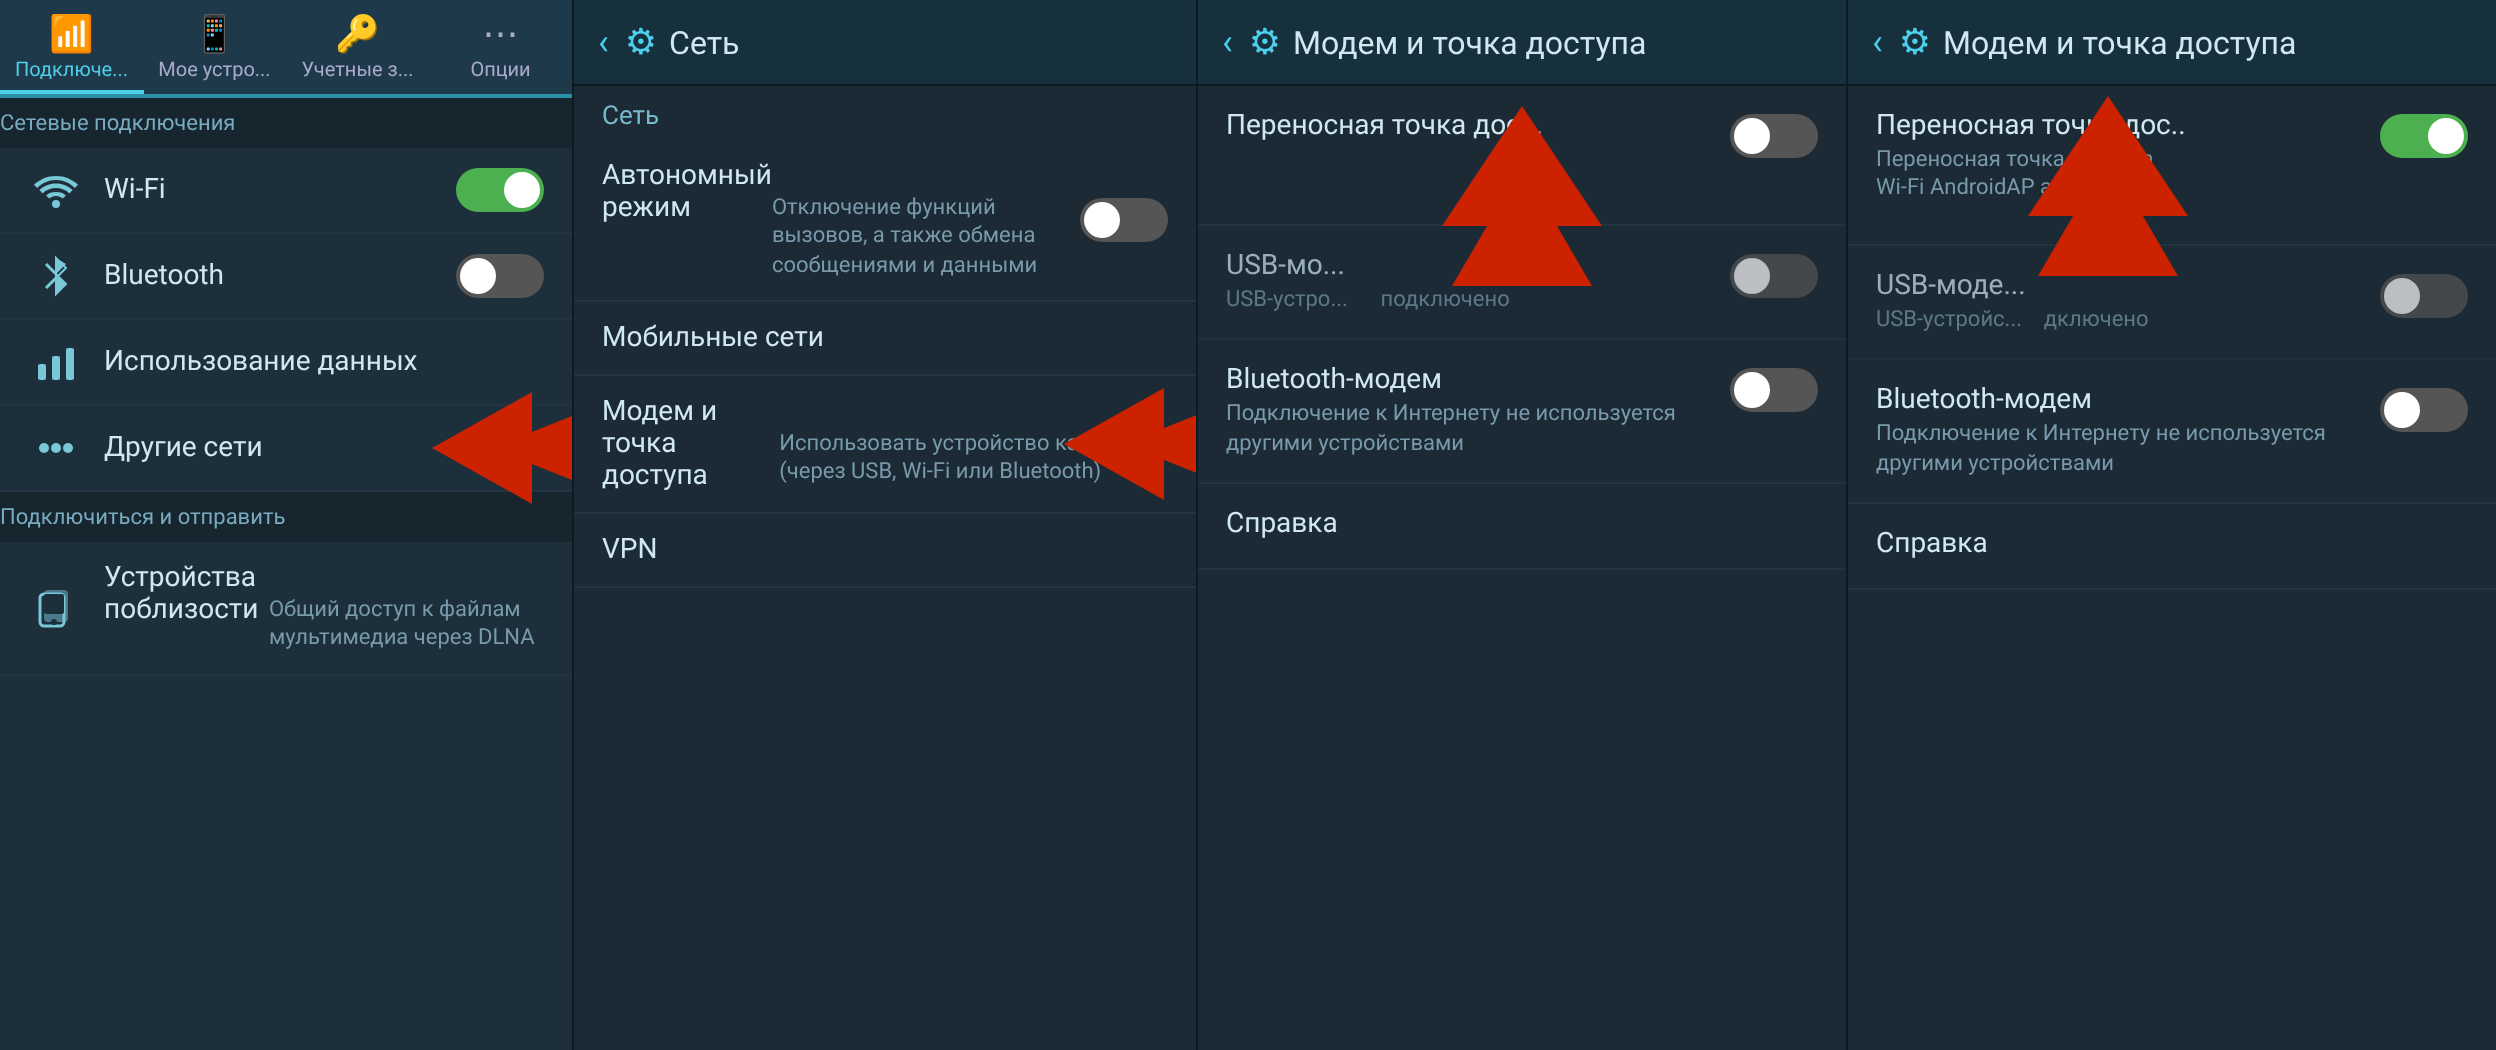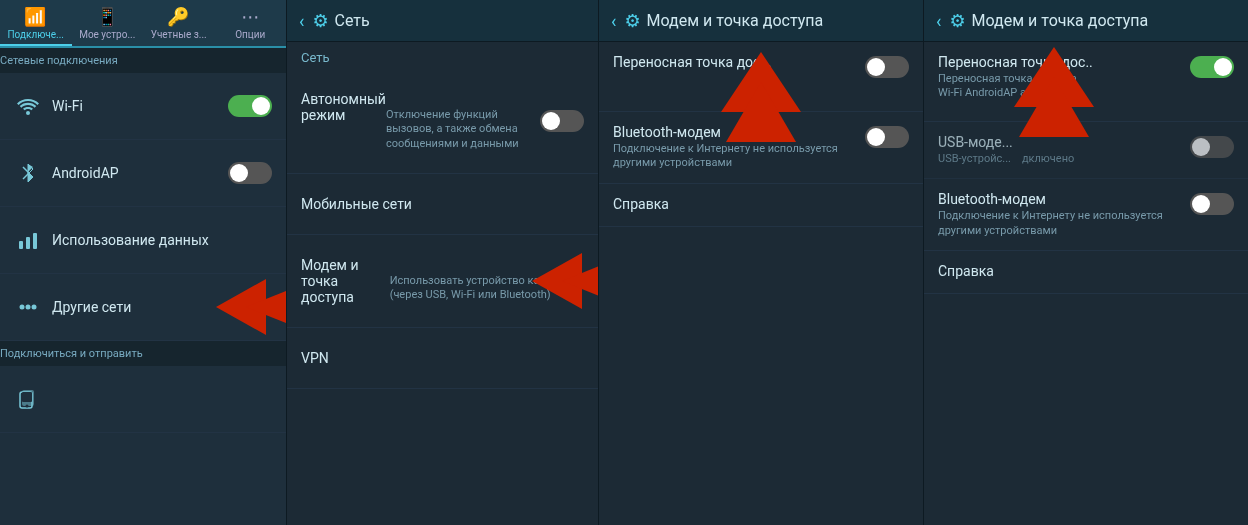--- a/index.html
+++ b/index.html
@@ -66,21 +66,21 @@
     .section-header {
       background: #16252e;
       padding: 6px 0;
       font-size: 11px;
       color: #78aac0;
     }
 
     .menu-item {
       display: flex;
       align-items: center;
-      padding: 22px 14px;
+      padding: 10px 14px;
       border-bottom: 1px solid #223344;
       cursor: pointer;
       position: relative;
     }
 
     .menu-item-icon {
       width: 28px;
       font-size: 18px;
       margin-right: 10px;
       color: #78c8d8;
@@ -261,21 +261,21 @@
 
   <div class="menu-item">
     <div class="menu-item-icon">
       <svg width="18" height="22" viewBox="0 0 18 22" fill="#78c8d8">
         <path d="M9 2l5 5-5 5V2zm0 8l5 5-5 5v-10z" stroke="#78c8d8" stroke-width="1" fill="none"></path>
         <path d="M9 2v18l5-5-5-5 5-5-5-3z" fill="#78c8d8"></path>
         <line x1="4" y1="5" x2="9" y2="10" stroke="#78c8d8" stroke-width="1.5"></line>
         <line x1="4" y1="17" x2="9" y2="12" stroke="#78c8d8" stroke-width="1.5"></line>
       </svg>
     </div>
-    <span class="menu-item-text">AndroidAP</span>
+    <span class="menu-item-text">Bluetooth</span>
     <div class="toggle off">
       <div class="toggle-knob"></div>
     </div>
   </div>
 
   <div class="menu-item">
     <div class="menu-item-icon">
       <svg width="22" height="22" viewBox="0 0 22 22" fill="#78c8d8">
         <rect x="2" y="12" width="4" height="8" rx="1"></rect>
         <rect x="9" y="8" width="4" height="12" rx="1"></rect>
@@ -307,20 +307,24 @@
 
   <div class="menu-item">
     <div class="menu-item-icon">
       <svg width="22" height="22" viewBox="0 0 22 22" fill="#78c8d8">
         <rect x="3" y="4" width="12" height="16" rx="2" stroke="#78c8d8" stroke-width="1.5" fill="none"></rect>
         <rect x="5" y="2" width="12" height="16" rx="2" fill="#78c8d8" opacity="0.5"></rect>
         <rect x="5" y="4" width="10" height="10" rx="1" fill="#1e2f3c"></rect>
         <circle cx="10" cy="18" r="1.5" fill="#1e2f3c"></circle>
       </svg>
     </div>
+    <div class="menu-item-sub">
+      <span class="menu-item-title">Устройства поблизости</span>
+      <span class="menu-item-desc">Общий доступ к файлам мультимедиа через DLNA</span>
+    </div>
   </div>
 </div>
 
 <div class="panel panel-2 panel-relative">
   <div class="panel-header">
     <span class="panel-header-back">‹</span>
     <span class="panel-header-gear">⚙</span>
     <span class="panel-header-title">Сеть</span>
   </div>
   <div class="panel-section-label">
@@ -374,20 +378,29 @@
     <div class="toggle off setting-toggle">
       <div class="toggle-knob"></div>
     </div>
 
     <svg width="80" height="100" style="position:absolute;left:50%;top:10px;transform:translateX(-50%);z-index:10;" viewBox="0 0 80 100">
       <polygon points="40,0 0,60 80,60" fill="#cc2200"></polygon>
       <polygon points="40,30 5,90 75,90" fill="#cc2200"></polygon>
     </svg>
   </div>
 
+  <div class="setting-row" style="opacity:0.7;">
+    <div class="setting-row-content">
+      <div class="setting-row-title">USB-мо...</div>
+      <div class="setting-row-desc">USB-устро...&nbsp;&nbsp;&nbsp;&nbsp;&nbsp;&nbsp;подключено</div>
+    </div>
+    <div class="toggle off setting-toggle">
+      <div class="toggle-knob"></div>
+    </div>
+  </div>
 
   <div class="setting-row">
     <div class="setting-row-content">
       <div class="setting-row-title">Bluetooth-модем</div>
       <div class="setting-row-desc">Подключение к Интернету не используется другими устройствами</div>
     </div>
     <div class="toggle off setting-toggle">
       <div class="toggle-knob"></div>
     </div>
   </div>

